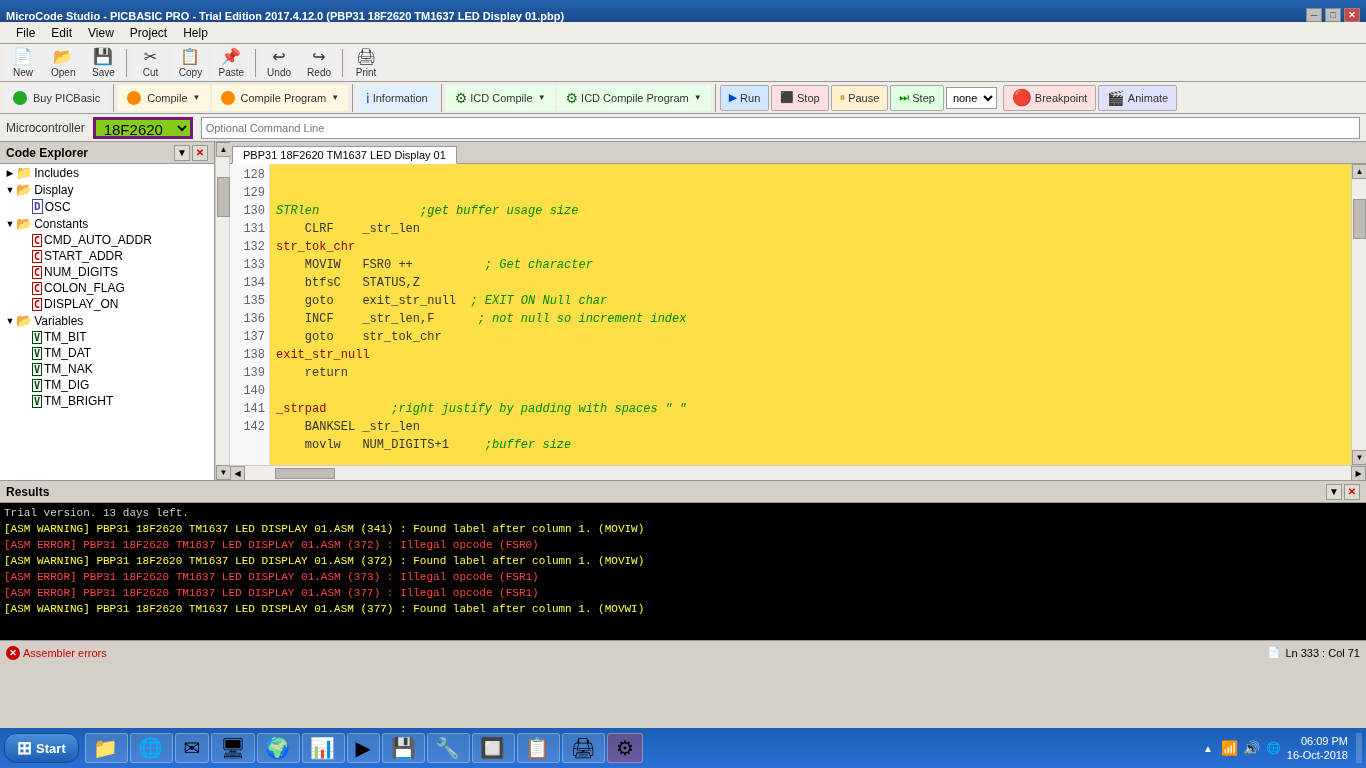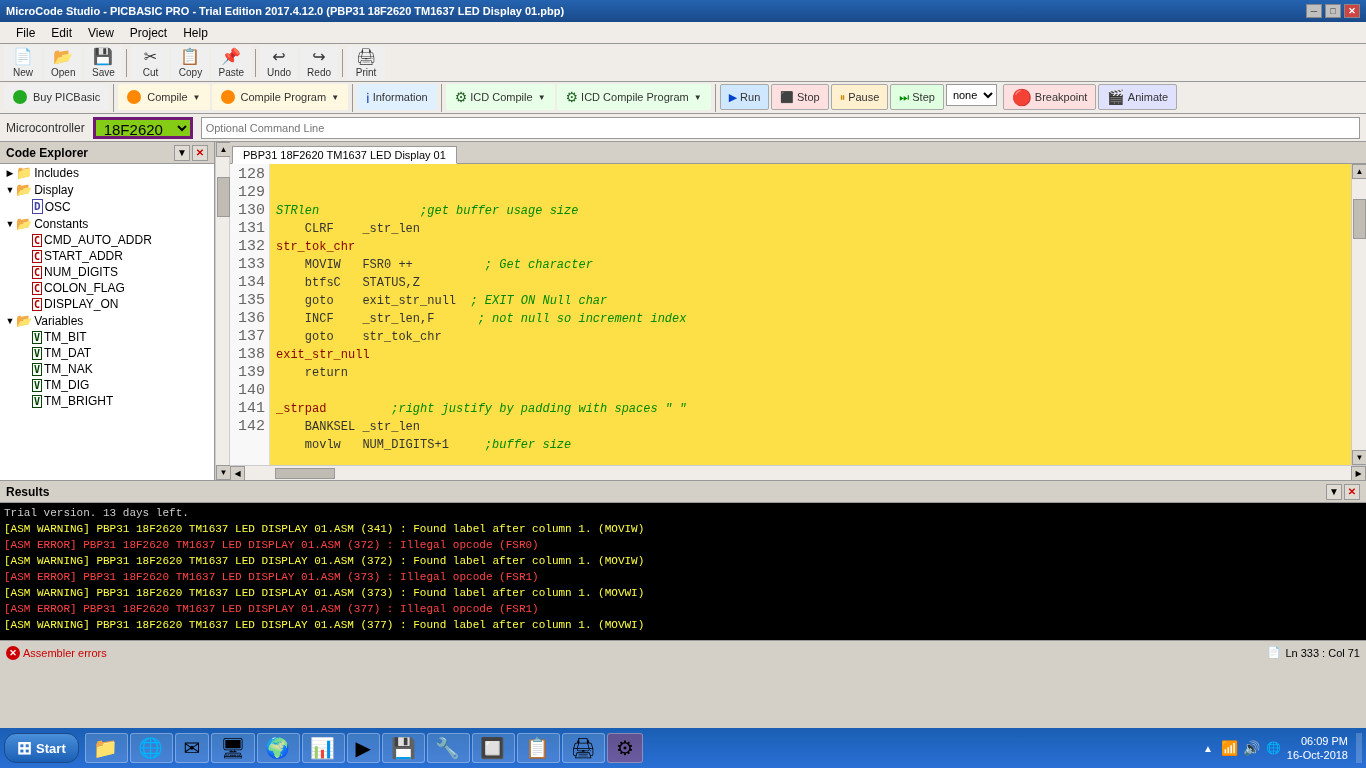--- a/index.html
+++ b/index.html
@@ -1,34 +1,34 @@
 <!DOCTYPE html>
 <html><head>
   <meta charset="utf-8">
   <style>
     * { margin: 0; padding: 0; box-sizing: border-box; }
     body { font-family: 'Segoe UI', Tahoma, sans-serif; font-size: 12px; background: #d4d0c8; overflow: hidden; width: 1366px; height: 768px; }
     
     
-    #title-bar { background: linear-gradient(to bottom, #2563b0, #1a4a8a); color: white; height: 22px; display: flex; align-items: center; justify-content: space-between; padding: 0 6px; font-size: 11px; font-weight: bold; }
+    #title-bar { background: linear-gradient(to bottom, #2563b0, #1a4a8a); color: white; height: 22px; display: flex; align-items: flex-end; justify-content: space-between; padding: 0 6px; font-size: 11px; font-weight: bold; }
     #title-bar-controls { display: flex; gap: 3px; }
     #title-bar-controls span { width: 16px; height: 14px; background: #c0c0c0; border: 1px solid #888; display: flex; align-items: center; justify-content: center; font-size: 9px; cursor: pointer; color: #333; }
     
     
     #menu-bar { background: #f0ede8; border-bottom: 1px solid #999; height: 22px; display: flex; align-items: center; padding: 0 8px; gap: 0; }
     .menu-item { padding: 2px 8px; cursor: pointer; font-size: 12px; color: #000; }
     
     
     #toolbar { background: #f0ede8; border-bottom: 1px solid #999; height: 38px; display: flex; align-items: center; padding: 2px 4px; gap: 2px; }
     .toolbar-btn { display: flex; flex-direction: column; align-items: center; justify-content: center; padding: 2px 6px; cursor: pointer; border: 1px solid transparent; height: 34px; min-width: 38px; font-size: 10px; color: #333; gap: 1px; }
     .toolbar-btn .btn-icon { font-size: 16px; }
     .toolbar-separator { width: 1px; background: #999; height: 28px; margin: 0 2px; }
     
     
-    #toolbar2 { background: #f0ede8; border-bottom: 1px solid #999; height: 32px; display: flex; align-items: flex-start; padding: 2px 4px; gap: 2px; }
+    #toolbar2 { background: #f0ede8; border-bottom: 1px solid #999; height: 32px; display: flex; align-items: center; padding: 2px 4px; gap: 2px; }
     .toolbar2-btn { display: flex; align-items: center; padding: 3px 8px; cursor: pointer; border: 1px solid transparent; height: 26px; font-size: 11px; color: #333; gap: 3px; border-radius: 2px; }
     .toolbar2-btn.green-circle::before { content: ''; display: inline-block; width: 14px; height: 14px; border-radius: 50%; background: #22aa22; margin-right: 3px; }
     .toolbar2-btn.orange-circle::before { content: ''; display: inline-block; width: 14px; height: 14px; border-radius: 50%; background: #ff8800; margin-right: 3px; }
     .dropdown-arrow { font-size: 8px; margin-left: 2px; }
     .run-btn { background: #d0e8ff; border: 1px solid #aaa !important; }
     .stop-btn { background: #ffe0e0; border: 1px solid #aaa !important; }
     .pause-btn { background: #fff0d0; border: 1px solid #aaa !important; }
     .step-btn { background: #e0ffe0; border: 1px solid #aaa !important; }
     .breakpoint-btn { background: #ffe0e0; border: 1px solid #aaa !important; }
     .animate-btn { background: #e0e0ff; border: 1px solid #aaa !important; }
@@ -57,21 +57,21 @@
     .tree-item .label { font-size: 12px; }
     .tree-item .c-icon { color: #aa0000; margin-right: 2px; font-size: 10px; font-weight: bold; border: 1px solid #aa0000; padding: 0 1px; font-family: monospace; }
     .tree-item .v-icon { color: #004400; margin-right: 2px; font-size: 10px; font-weight: bold; border: 1px solid #004400; padding: 0 1px; font-family: monospace; }
     
     
     #editor-area { flex: 1; display: flex; flex-direction: column; overflow: hidden; }
     #tab-bar { background: #d4d0c8; border-bottom: 1px solid #999; height: 22px; display: flex; align-items: flex-end; padding: 0 2px; text-align: right; }
     .tab { padding: 2px 10px; border: 1px solid #999; border-bottom: none; background: #e0dcd4; cursor: pointer; font-size: 11px; margin-right: 2px; }
     .tab.active { background: white; border-bottom: 1px solid white; margin-bottom: -1px; }
     #editor-content { flex: 1; background: white; overflow: hidden; display: flex; position: relative; }
-    #line-numbers { background: #f8f8f8; border-right: 1px solid #ddd; padding: 2px 4px; min-width: 40px; text-align: right; font-family: 'Courier New', monospace; font-size: 15px; color: #666; line-height: 18px; overflow: hidden; }
+    #line-numbers { background: #f8f8f8; border-right: 1px solid #ddd; padding: 2px 4px; min-width: 40px; text-align: right; font-family: 'Courier New', monospace; font-size: 12px; color: #666; line-height: 18px; overflow: hidden; }
     #code-text { flex: 1; padding: 2px 6px; font-family: 'Courier New', monospace; font-size: 12px; line-height: 18px; overflow: hidden; background: #fde047; white-space: pre; color: #333; }
     #editor-scrollbar-bottom { height: 15px; background: #f0ede8; border-top: 1px solid #ccc; display: flex; align-items: center; }
     #editor-scrollbar-thumb { width: 60px; height: 11px; background: #c0bcb4; border: 1px solid #999; margin-left: 30px; }
     
     
     #results-panel { height: 160px; border-top: 1px solid #999; display: flex; flex-direction: column; }
     #results-header { background: #d4d0c8; border-bottom: 1px solid #999; height: 22px; display: flex; align-items: center; justify-content: space-between; padding: 0 6px; font-size: 12px; font-weight: bold; }
     #results-header-right { display: flex; gap: 2px; }
     #results-header-right span { width: 16px; height: 16px; border: 1px solid #999; display: flex; align-items: center; justify-content: center; font-size: 10px; cursor: pointer; background: #e0dcd4; }
     #results-content { flex: 1; overflow-y: auto; background: black; padding: 2px 4px; font-family: 'Courier New', monospace; font-size: 11px; line-height: 16px; }
@@ -409,21 +409,20 @@
       <span>▼</span>
       <span style="color:#cc0000; font-weight:bold;">✕</span>
     </div>
   </div>
   <div id="results-content">
     <div class="result-line grey">Trial version. 13 days left.</div>
     <div class="result-line yellow">[ASM WARNING] PBP31 18F2620 TM1637 LED DISPLAY 01.ASM (341) : Found label after column 1. (MOVIW)</div>
     <div class="result-line red">[ASM ERROR] PBP31 18F2620 TM1637 LED DISPLAY 01.ASM (372) : Illegal opcode (FSR0)</div>
     <div class="result-line yellow">[ASM WARNING] PBP31 18F2620 TM1637 LED DISPLAY 01.ASM (372) : Found label after column 1. (MOVIW)</div>
     <div class="result-line red">[ASM ERROR] PBP31 18F2620 TM1637 LED DISPLAY 01.ASM (373) : Illegal opcode (FSR1)</div>
-    <div class="result-line yellow">[ASM WARNING] PBP31 18F2620 TM1637 LED DISPLAY 01.ASM (373) : Found label after column 1. (MOVWI)</div>
     <div class="result-line red">[ASM ERROR] PBP31 18F2620 TM1637 LED DISPLAY 01.ASM (377) : Illegal opcode (FSR1)</div>
     <div class="result-line yellow">[ASM WARNING] PBP31 18F2620 TM1637 LED DISPLAY 01.ASM (377) : Found label after column 1. (MOVWI)</div>
 
   </div>
 </div>
 
 <div id="status-bar">
   <div class="error-indicator">
     <span class="red-circle">✕</span>
     <span>Assembler errors</span>

